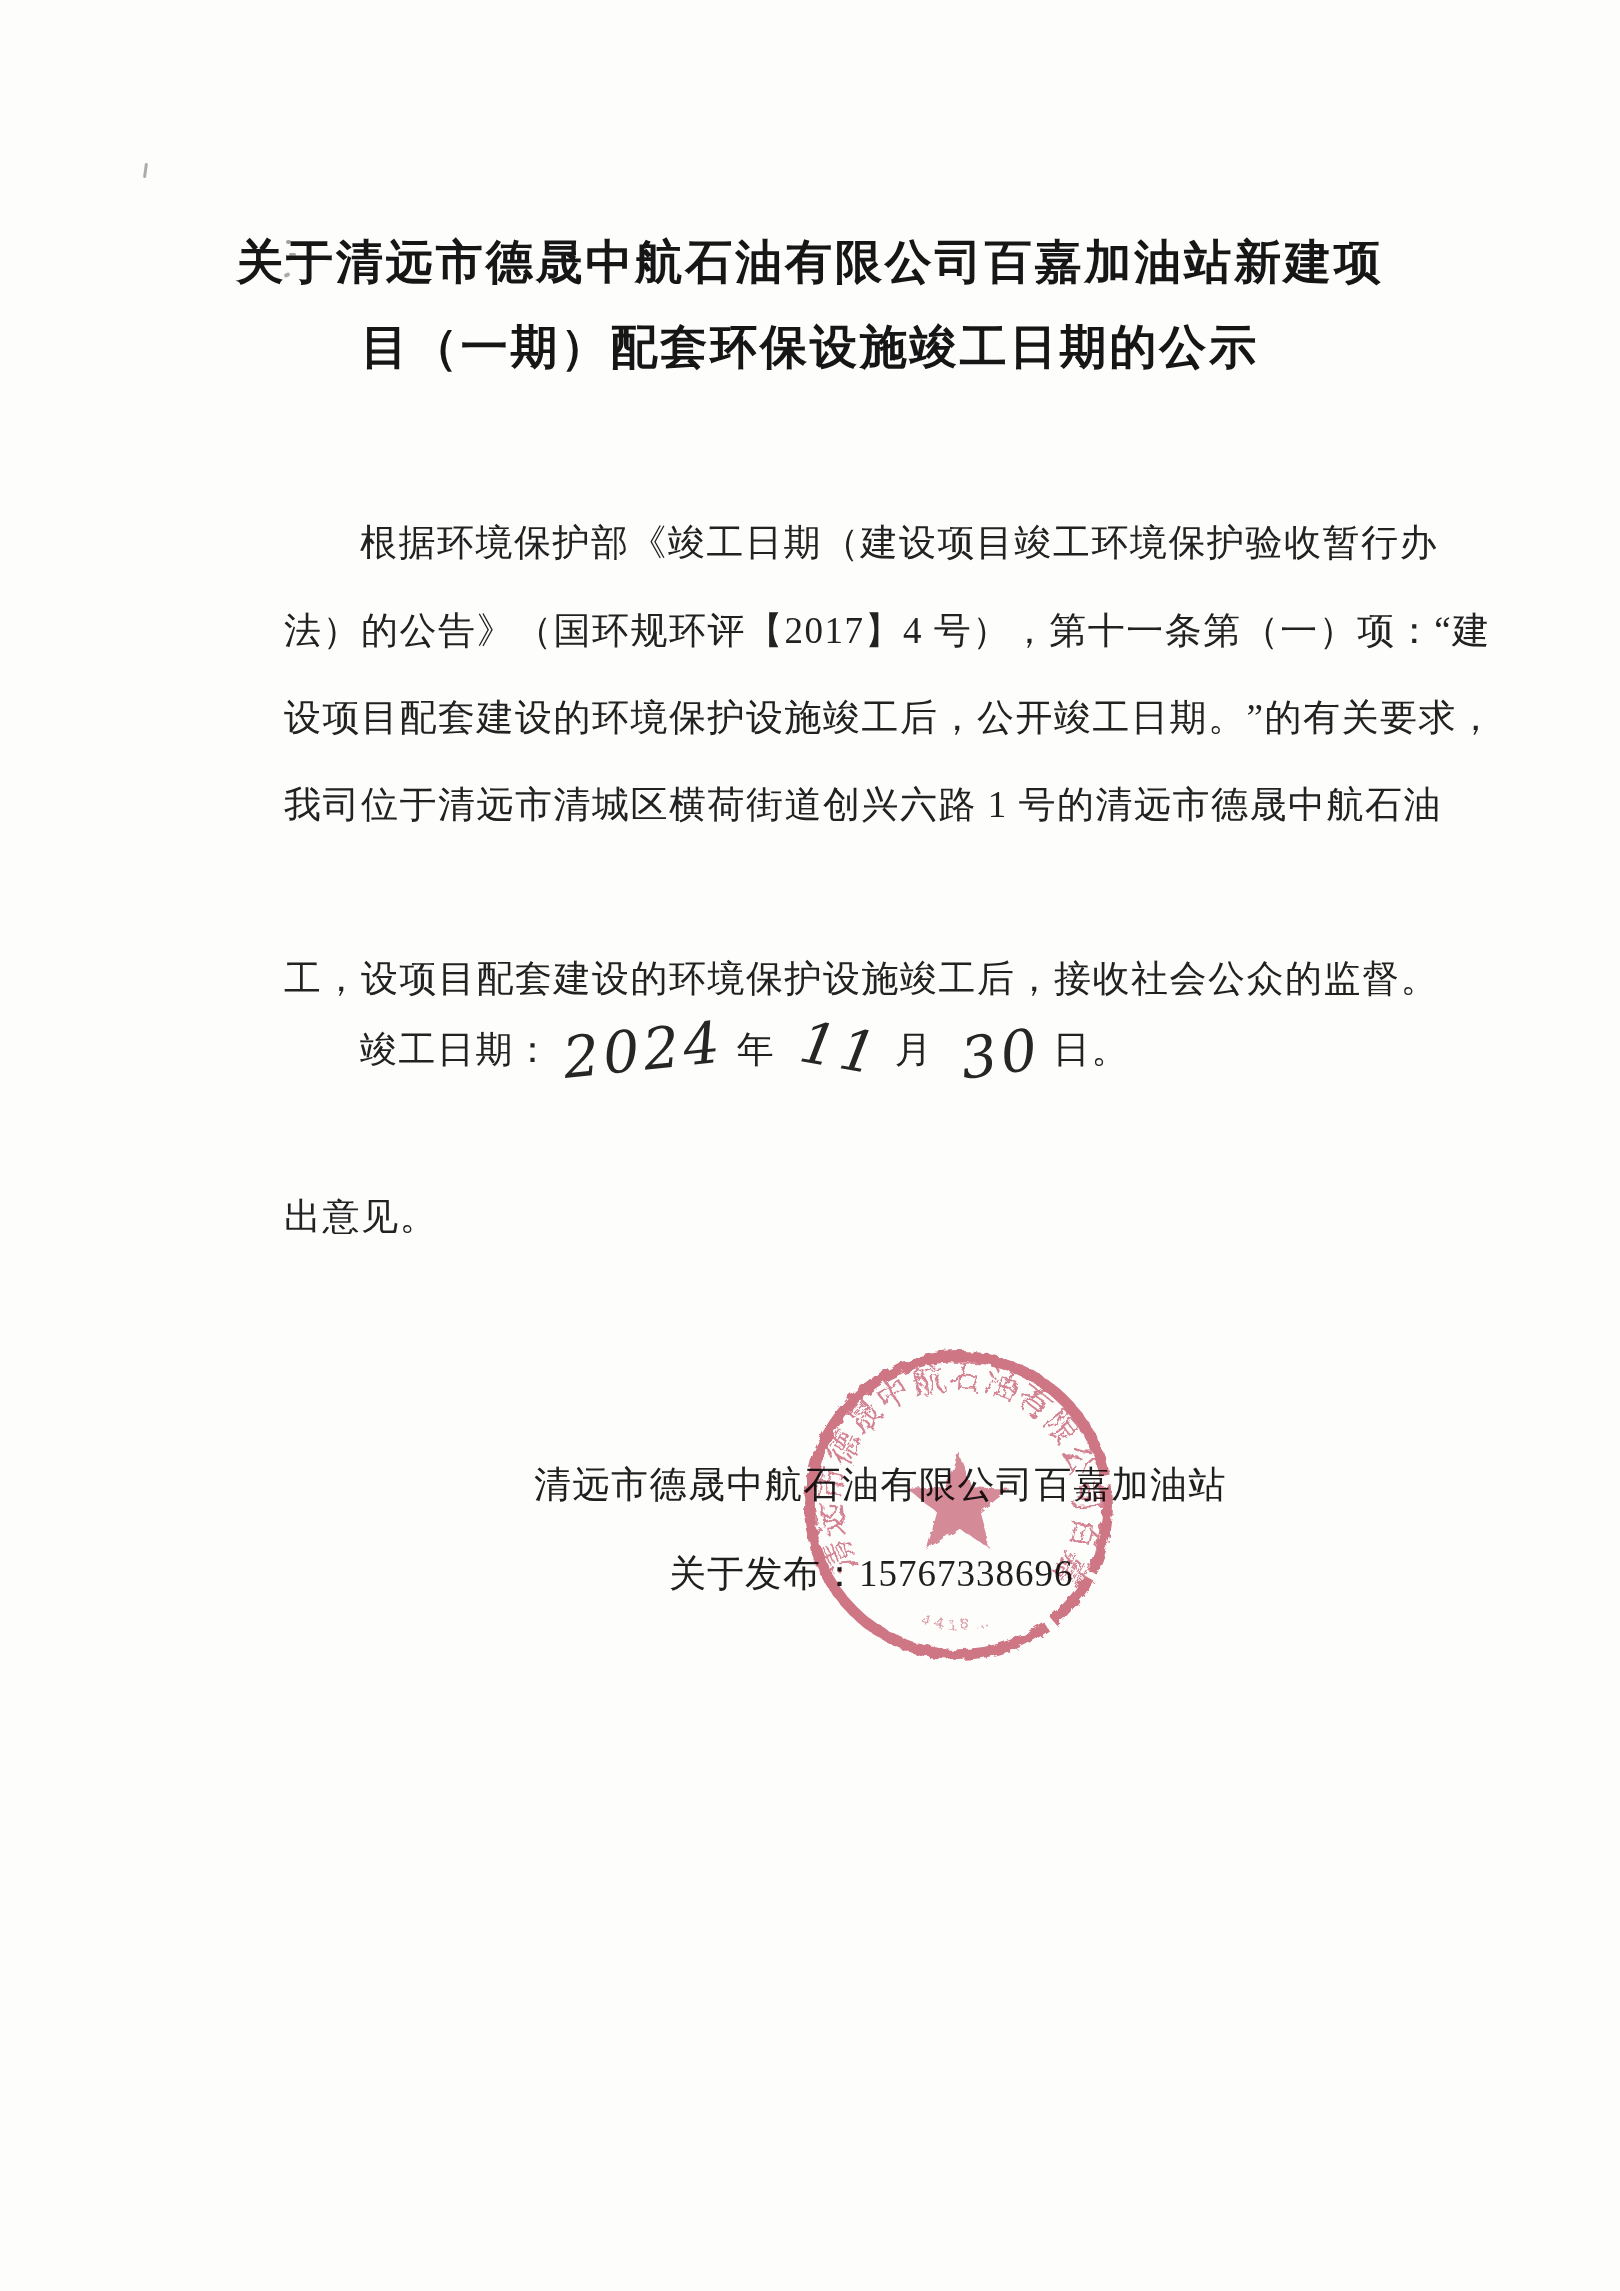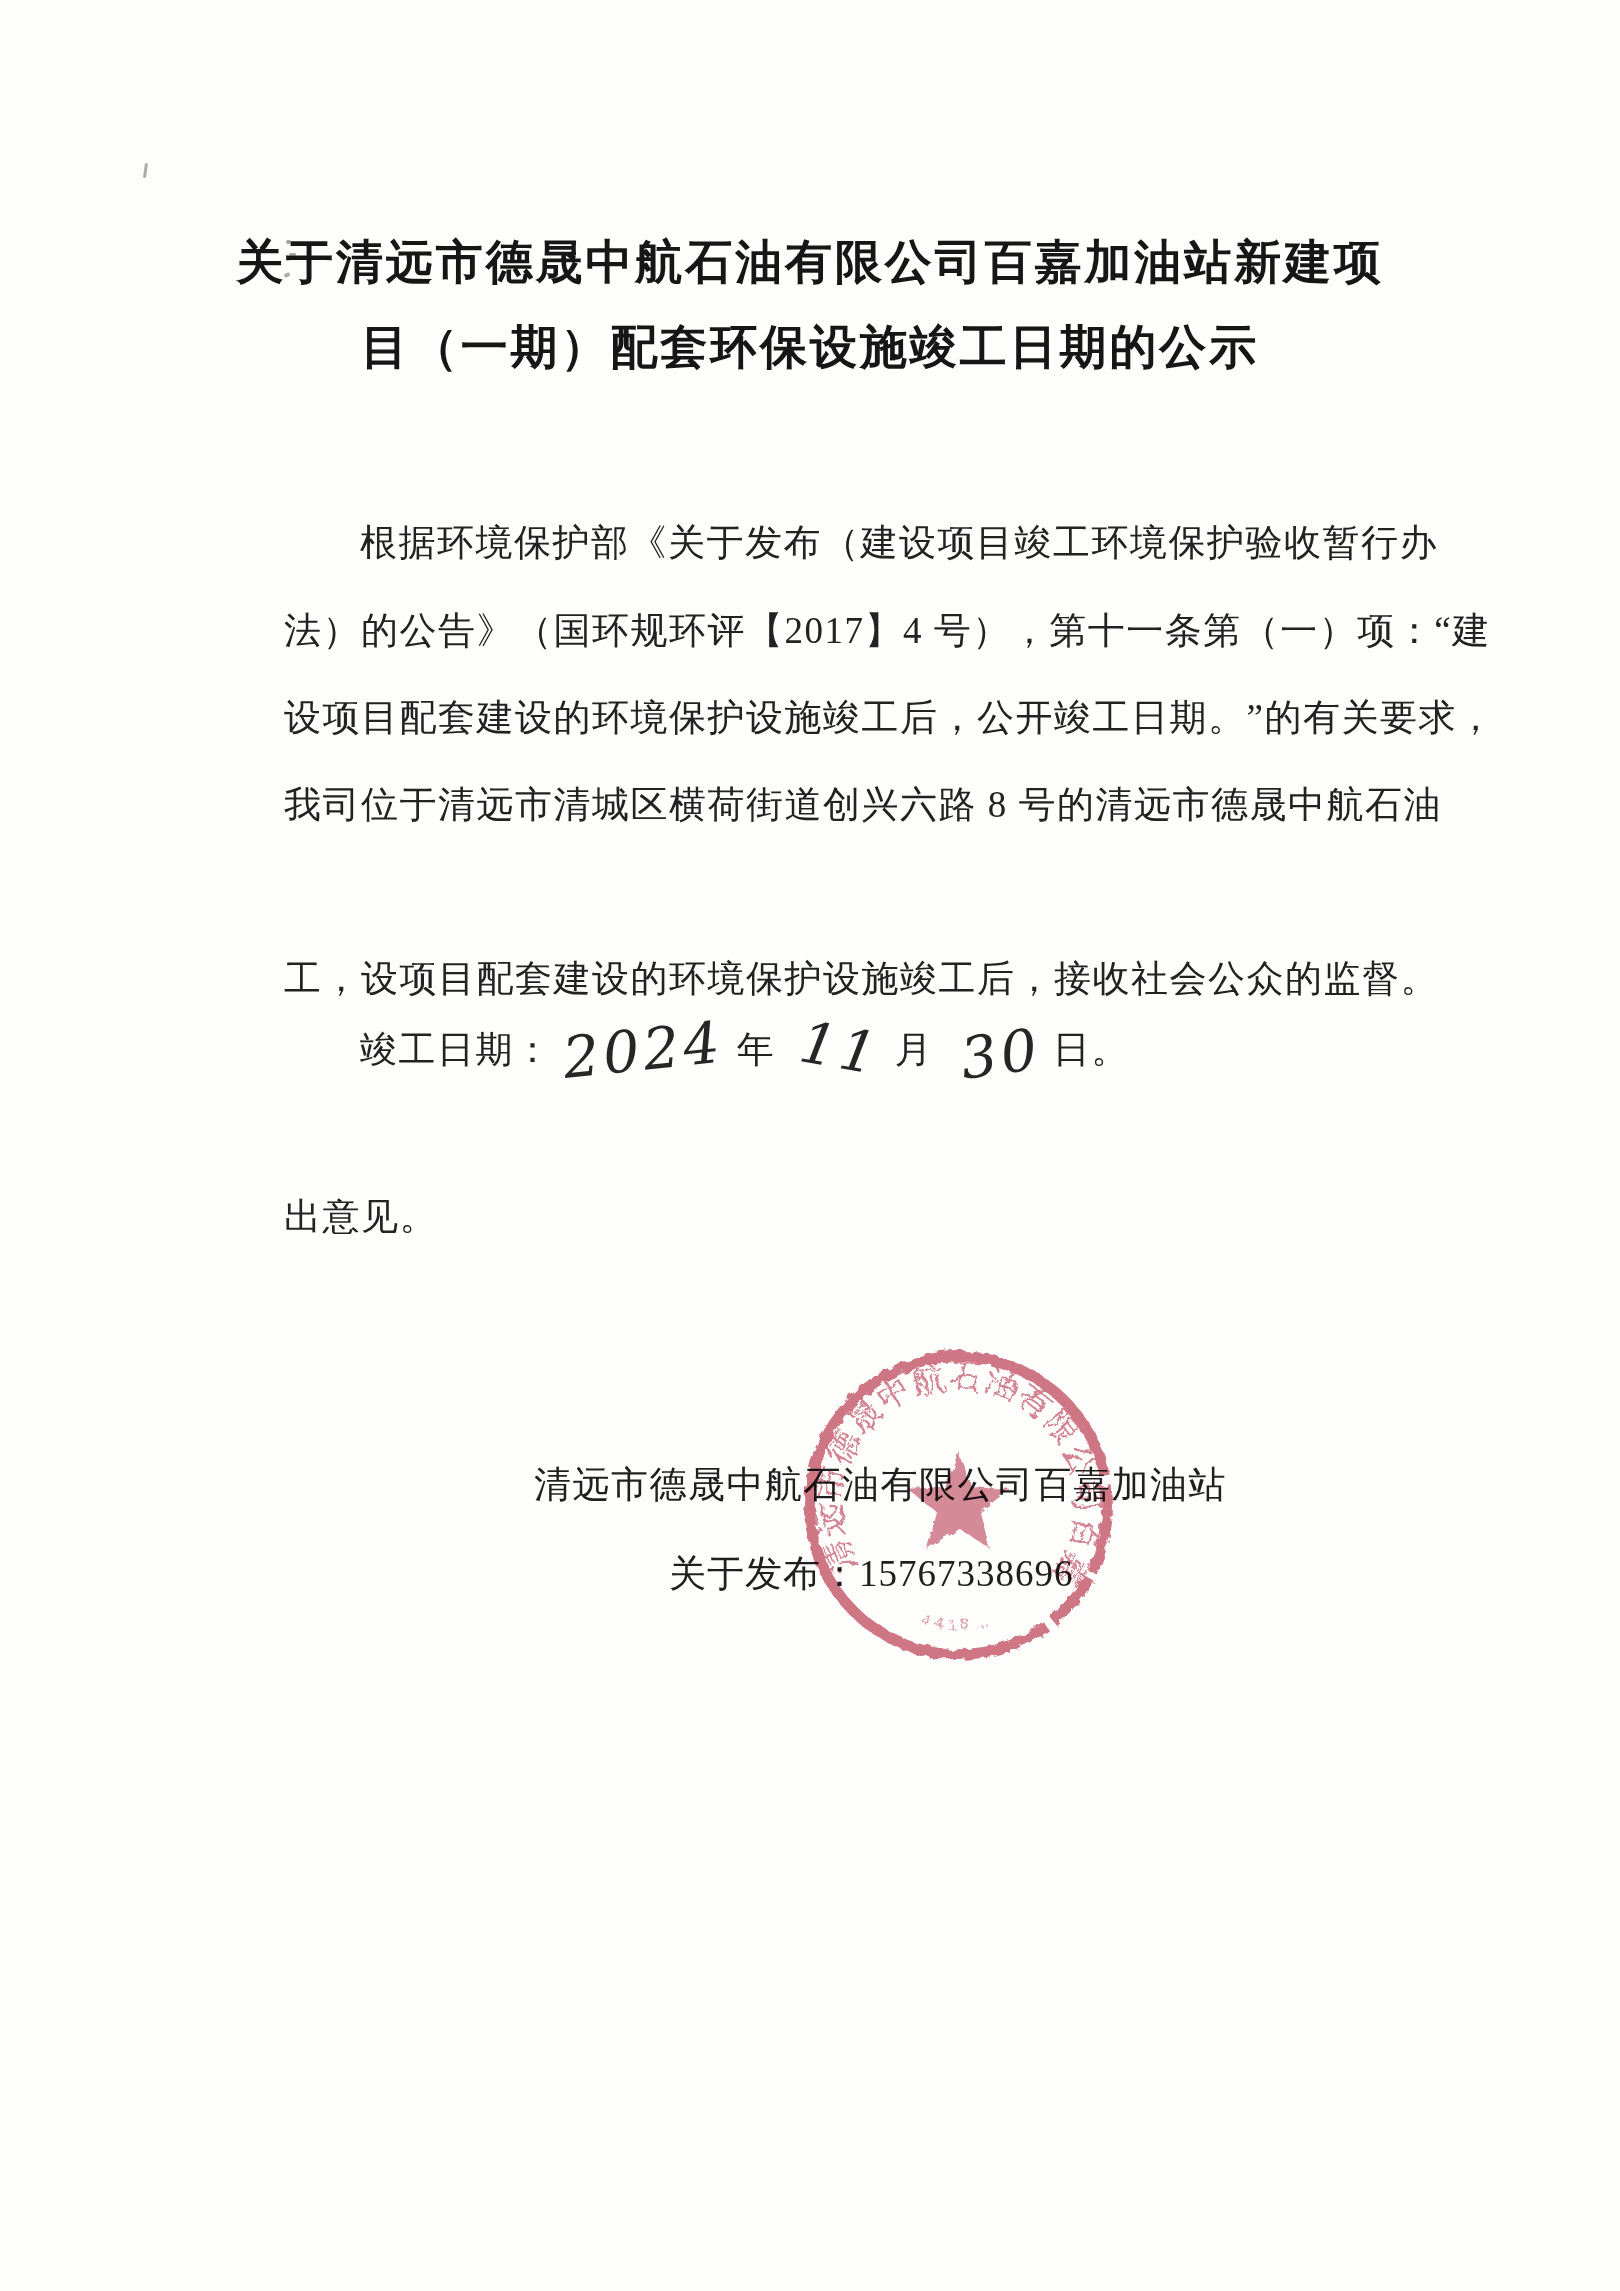--- a/index.html
+++ b/index.html
@@ -75,24 +75,24 @@
   .sp4{left:284px;top:273px;width:5.9px;height:3.9px;opacity:.45;transform:rotate(-20deg);}
 </style>
 </head>
 <body>
 
 <div class="page">
 
   <div class="title-line t2">目（一期）配套环保设施竣工日期的公示</div>
   <div class="title-line t1">关于清远市德晟中航石油有限公司百嘉加油站新建项</div>
 
-  <p class="bline indent l1">根据环境保护部《关于发布（建设项目竣工环境保护验收暂行办</p>
+  <p class="bline indent l1">根据环境保护部《竣工日期（建设项目竣工环境保护验收暂行办</p>
   <p class="bline l2">法）的公告》（国环规环评【2017】4 号），第十一条第（一）项：“建</p>
   <p class="bline l3">设项目配套建设的环境保护设施竣工后，公开竣工日期。”的有关要求，</p>
-  <p class="bline l4">我司位于清远市清城区横荷街道创兴六路 8 号的清远市德晟中航石油</p>
+  <p class="bline l4">我司位于清远市清城区横荷街道创兴六路 1 号的清远市德晟中航石油</p>
   <p class="bline l6">工，设项目配套建设的环境保护设施竣工后，接收社会公众的监督。</p>
 
   <p class="bline indent ldate">
     <span>竣工日期：</span><span class="hw hw-year">2024</span><span class="date-unit">年</span><span class="hw hw-month">11</span><span class="date-unit">月</span><span class="hw hw-day">30</span><span class="date-unit">日。</span>
   </p>
 
   <p class="bline l9">出意见。</p>
 
   <div class="sig-company">清远市德晟中航石油有限公司百嘉加油站</div>
   <div class="sig-phone">

